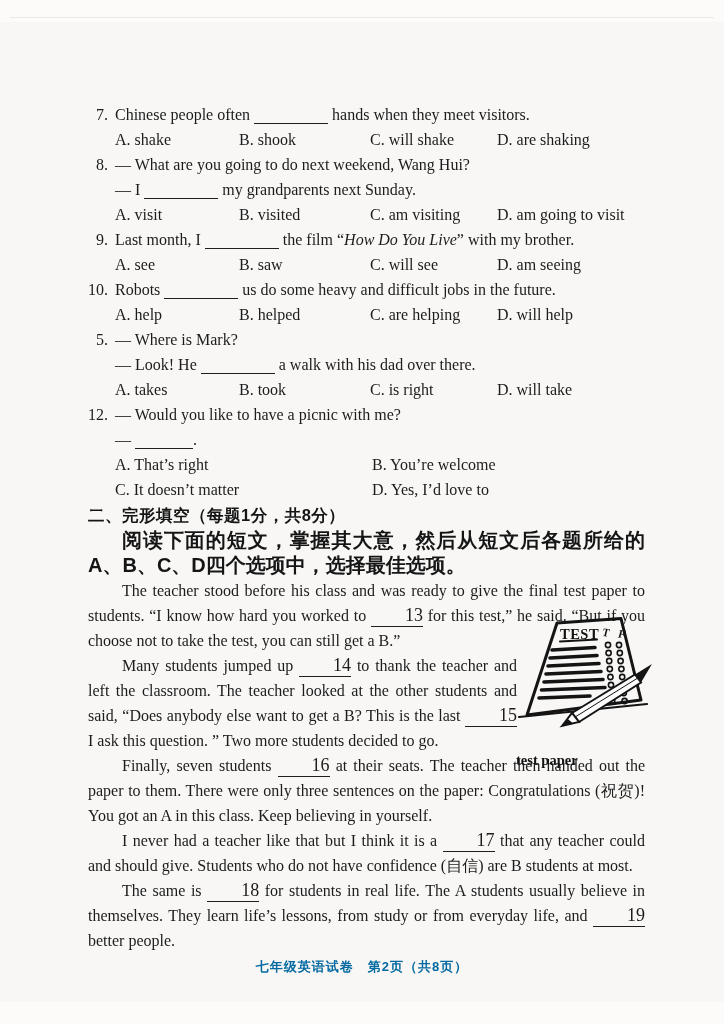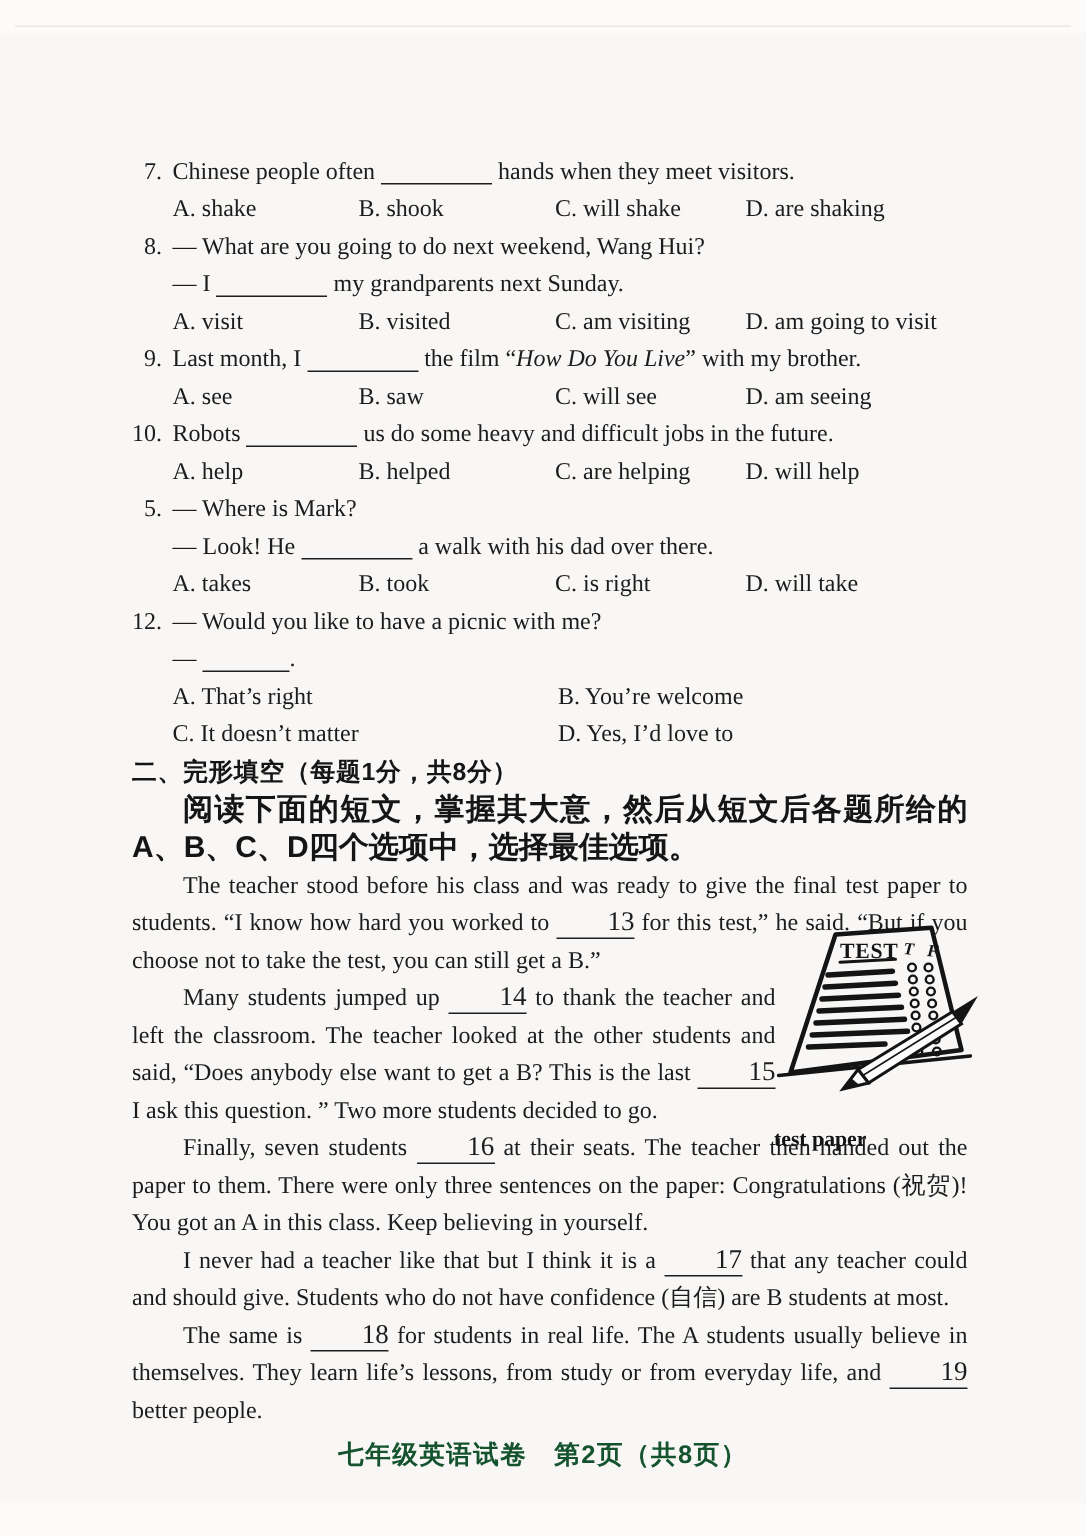--- a/index.html
+++ b/index.html
@@ -69,21 +69,21 @@
   .figure .caption {
     font-family: "Liberation Serif", "DejaVu Serif", serif;
     font-weight: 700; font-size: 14.5px; line-height: 18px;
     margin-top: 17px; color: #141414;
   }
   
   .footer {
     position: absolute; left: 0; right: 0; top: 958px;
     text-align: center;
     font-family: "Liberation Sans", "DejaVu Sans", sans-serif;
-    font-weight: 600; font-size: 17px; color: #14532d; letter-spacing: 1px;
+    font-weight: 600; font-size: 13px; color: #0369a1; letter-spacing: 1px;
   }
 </style>
 </head>
 <body>
 
 <div class="page">
   <div class="scan-shade"></div>
   <div class="scan-top-line"></div>
 
   <div class="content">

